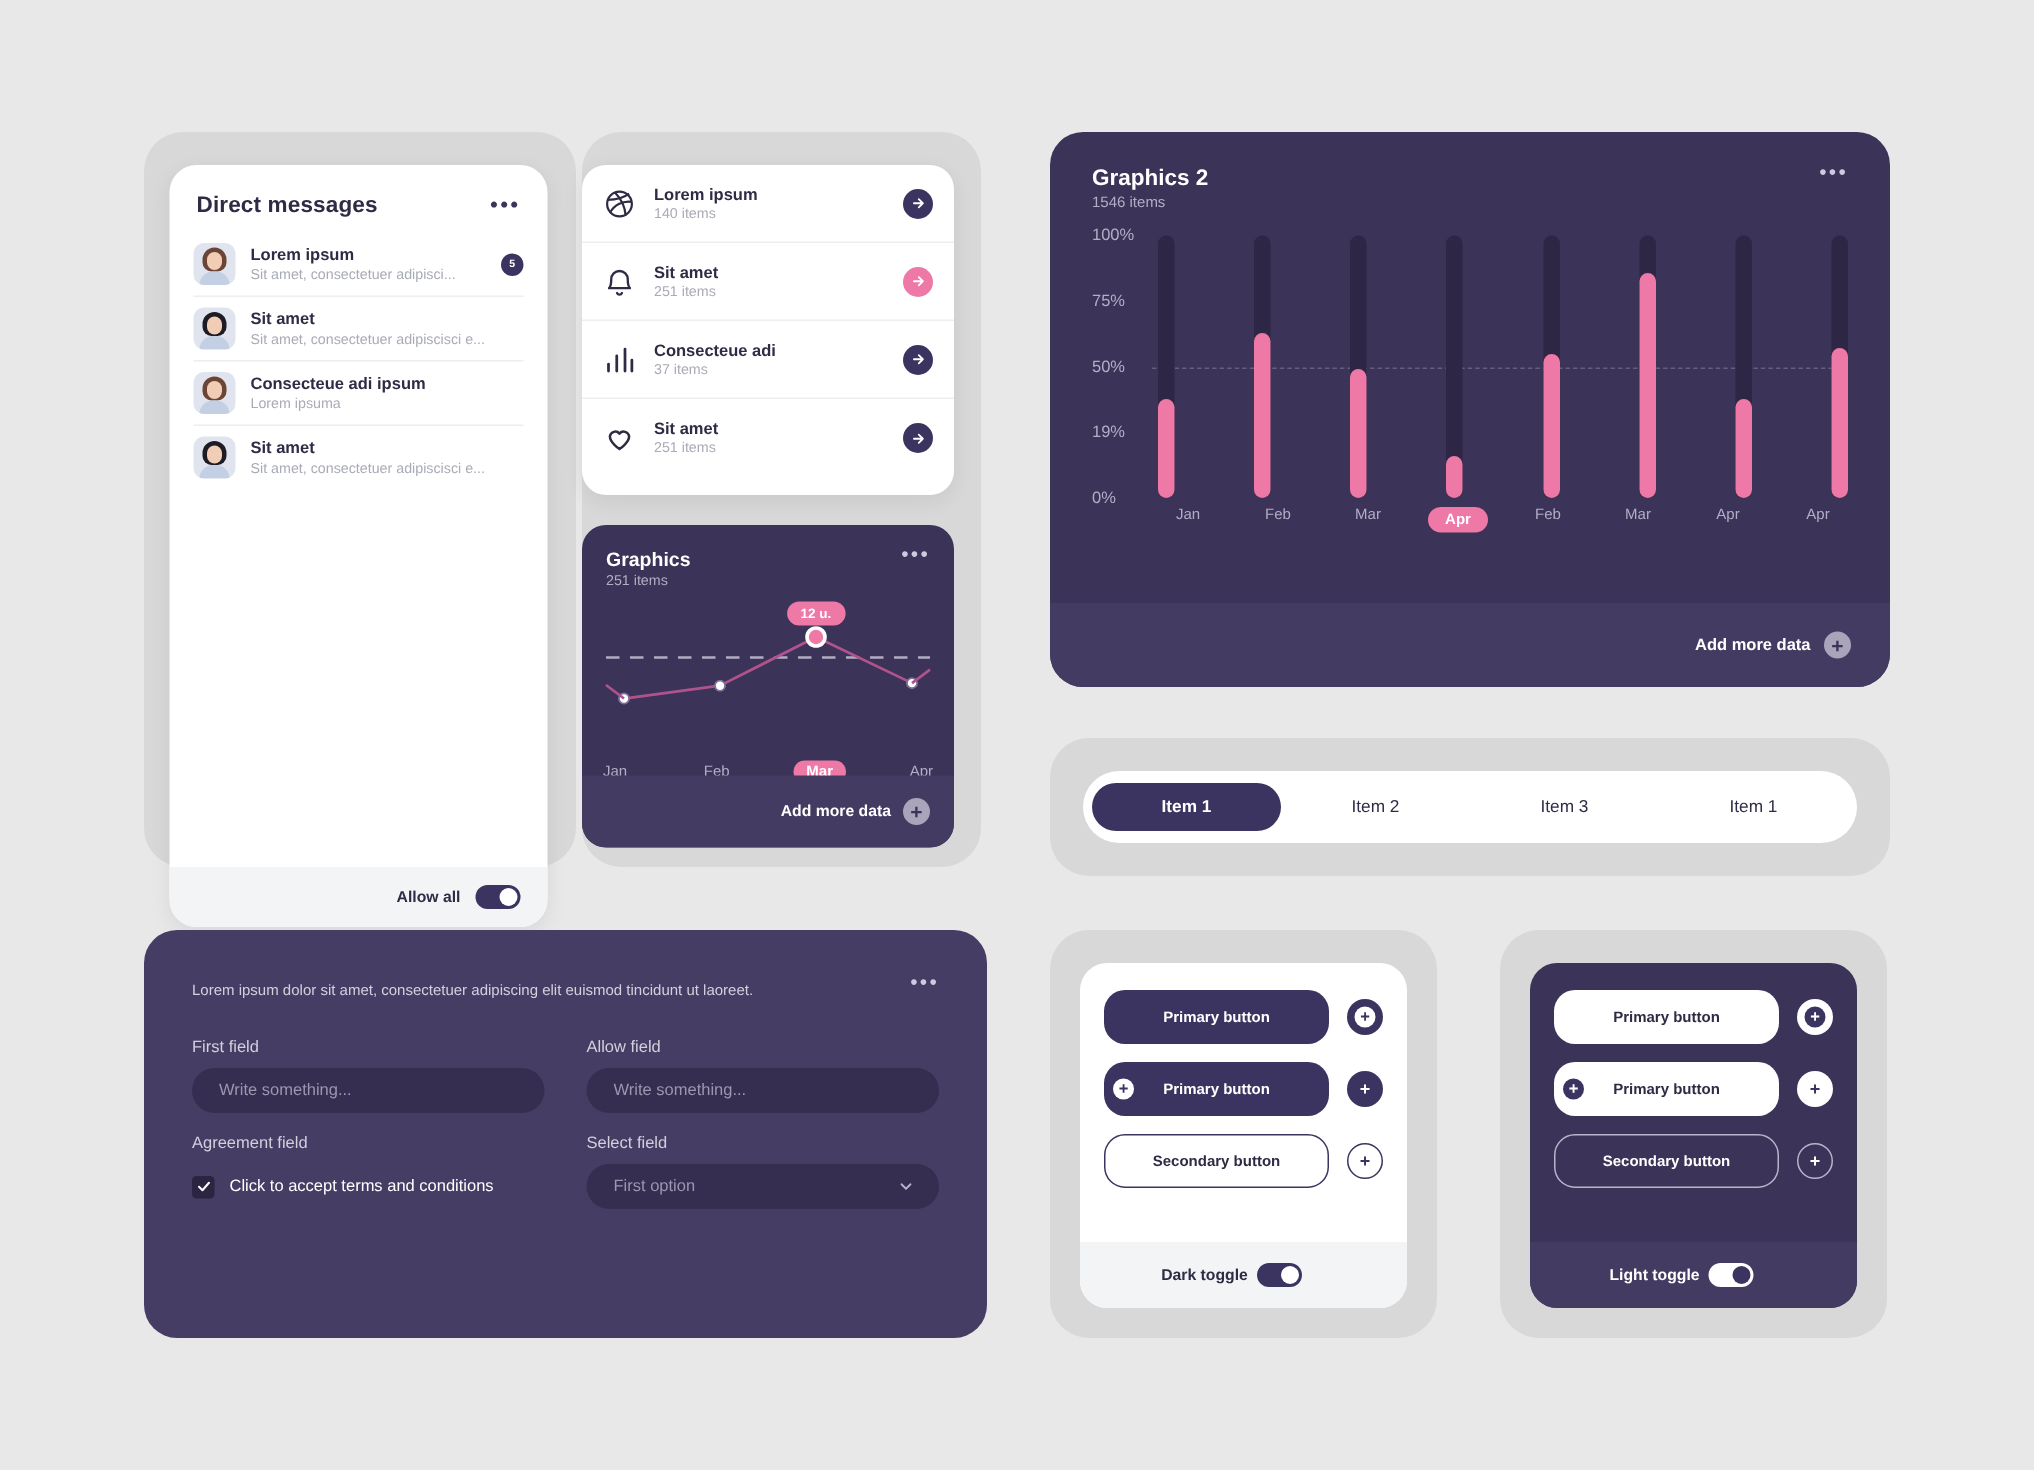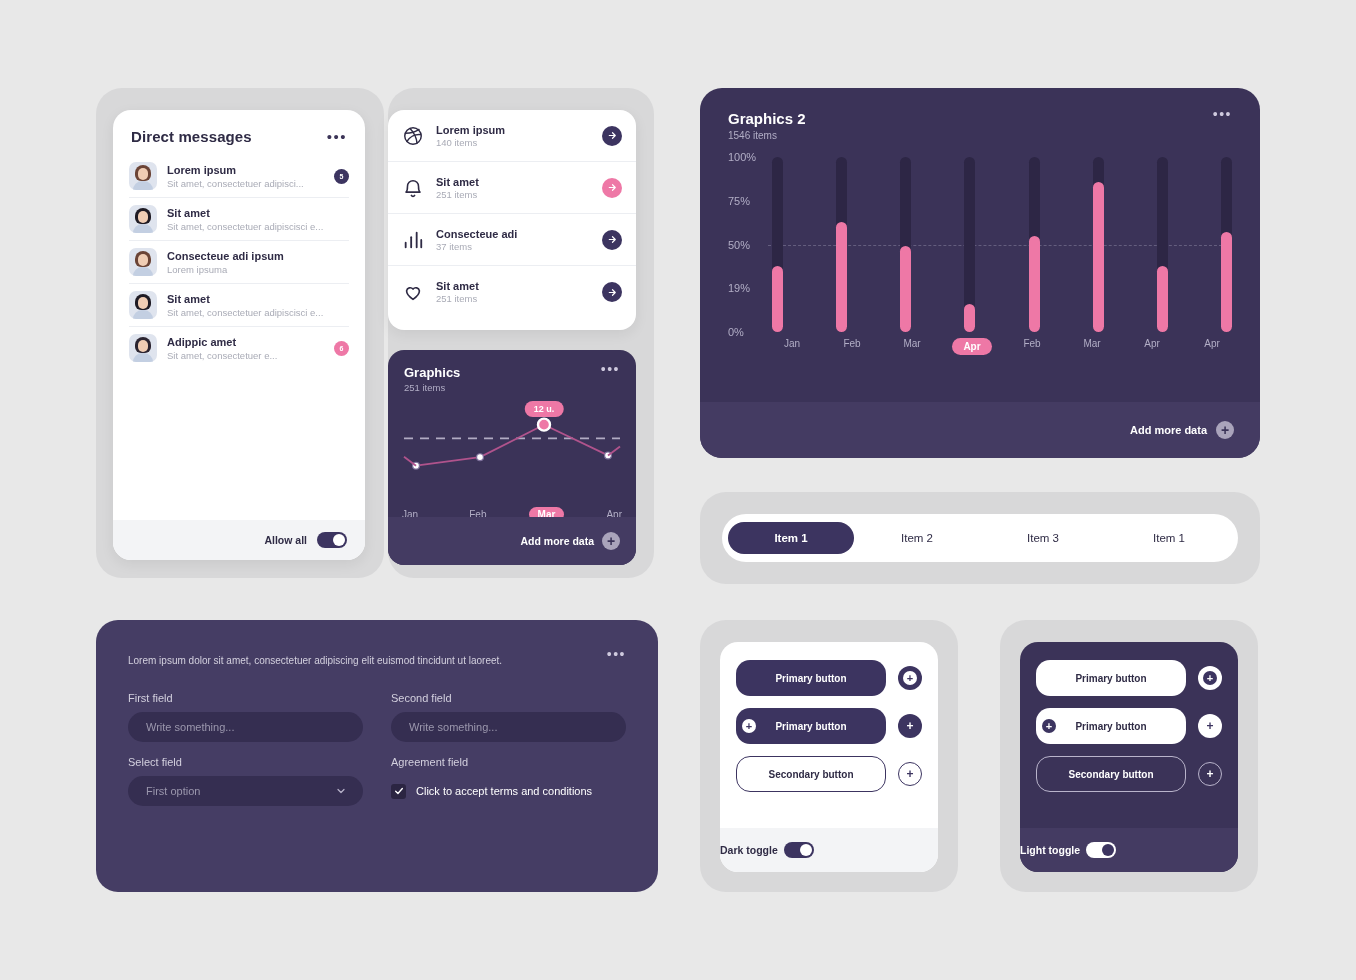--- a/index.html
+++ b/index.html
@@ -16,21 +16,21 @@
     position: absolute;
     background: #d8d8d9;
     border-radius: 26px;
   }
 
   
   #grp-messages { left: 96px; top: 88px; width: 288px; height: 490px; }
 
   .dm-card {
     position: absolute; left: 113px; top: 110px;
-    width: 252px; height: 450px;
+    width: 252px; height: 508px;
     background: #ffffff;
     border-radius: 18px;
     box-shadow: 0 4px 14px rgba(0,0,0,.07);
     overflow: hidden;
     display: flex; flex-direction: column;
   }
   .dm-head {
     display: flex; align-items: center; justify-content: space-between;
     padding: 18px 18px 10px 18px;
   }
@@ -280,21 +280,21 @@
   .circ.outline-l { background: transparent; color: #3c3460; border: 1px solid #3c3460; }
   .circ.outline-d { background: transparent; color: #fff; border: 1px solid #b9b4cb; }
   .circ .dotplus {
     width: 14px; height: 14px; border-radius: 50%;
     display: flex; align-items: center; justify-content: center;
     font-size: 11px; line-height: 0;
   }
   .circ.fill-l .dotplus { background: #fff; color: #3c3460; }
   .circ.fill-d .dotplus { background: #3c3460; color: #fff; }
   .btn-foot {
-    height: 44px; display: flex; align-items: center; justify-content: flex-start;
+    height: 44px; display: flex; align-items: center; justify-content: center;
     gap: 6px; padding-right: 16px;
   }
   .btn-card.light .btn-foot { background: #f3f4f6; }
   .btn-card.dark .btn-foot { background: #443b62; }
   .btn-foot-lbl { font-size: 10.5px; font-weight: bold; }
   .btn-card.light .btn-foot-lbl { color: #2f2b45; }
   .btn-card.dark .btn-foot-lbl { color: #fff; }
   .toggle.white { background: #ffffff; }
   .toggle.white .knob { background: #3c3460; }
 </style>
@@ -357,32 +357,20 @@
           <div class="av-hair" style="background:#1f1b24"></div>
             <div class="av-face"></div>
             <div class="av-body"></div>
         </div>
         <div class="dm-txt">
           <div class="dm-name">Sit amet</div>
           <div class="dm-sub">Sit amet, consectetuer adipiscisci e...</div>
         </div>
       </div>
 
-      <div class="dm-row">
-        <div class="avatar">
-          <div class="av-hair" style="background:#2b2430"></div>
-            <div class="av-face"></div>
-            <div class="av-body"></div>
-        </div>
-        <div class="dm-txt">
-          <div class="dm-name">Adippic amet</div>
-          <div class="dm-sub">Sit amet, consectetuer e...</div>
-        </div>
-        <div class="badge pink">6</div>
-      </div>
 
     </div>
     <div class="dm-foot">
       <span class="foot-label">Allow all</span>
       <div class="toggle">
           <div class="knob"></div>
         </div>
     </div>
   </div>
 
@@ -587,45 +575,45 @@
       </div>
       <div class="lc-dots">•••</div>
     </div>
 
     <div class="fc-grid">
       <div>
         <span class="fc-label">First field</span>
         <input class="fc-input" placeholder="Write something..." style="">
       </div>
       <div>
-        <span class="fc-label">Second field</span>
+        <span class="fc-label">Allow field</span>
         <input class="fc-input" placeholder="Write something..." style="">
+      </div>
+      <div>
+        <span class="fc-label">Agreement field</span>
+        <div class="fc-check">
+          <span class="checkbox">
+            <svg viewBox="0 0 24 24" fill="none" stroke="#fff" stroke-width="3.2" stroke-linecap="round" stroke-linejoin="round">
+                <path d="M4 12.5l5.5 5.5L20 6"></path>
+              </svg>
+          </span>
+          <span class="fc-check-lbl">Click to accept terms and conditions</span>
+        </div>
       </div>
       <div>
         <span class="fc-label">Select field</span>
         <div class="fc-select">
           <span>First option</span>
           <span class="chev">
             <svg viewBox="0 0 24 24" fill="none" stroke="currentColor" stroke-width="2.4" stroke-linecap="round" stroke-linejoin="round">
                 <path d="M6 9l6 6 6-6"></path>
               </svg>
           </span>
         </div>
       </div>
-      <div>
-        <span class="fc-label">Agreement field</span>
-        <div class="fc-check">
-          <span class="checkbox">
-            <svg viewBox="0 0 24 24" fill="none" stroke="#fff" stroke-width="3.2" stroke-linecap="round" stroke-linejoin="round">
-                <path d="M4 12.5l5.5 5.5L20 6"></path>
-              </svg>
-          </span>
-          <span class="fc-check-lbl">Click to accept terms and conditions</span>
-        </div>
-      </div>
     </div>
   </div>
 
   <div class="btn-card light">
     <div class="btn-body">
       <div class="btn-line">
         <div class="pill primary-l">Primary button</div>
         <div class="circ fill-l">
           <span class="dotplus">+</span>
         </div>

